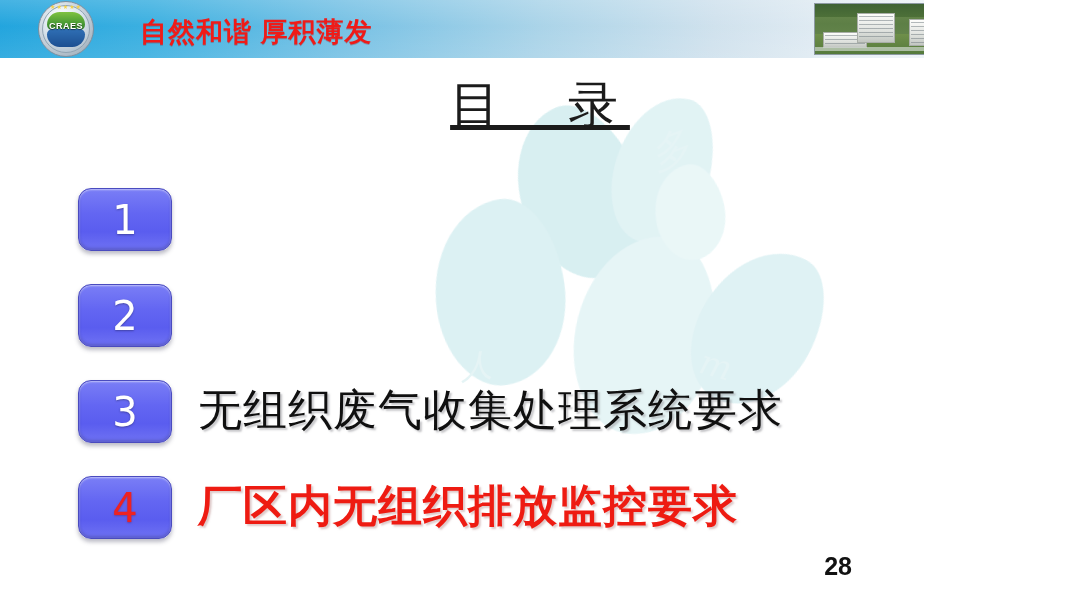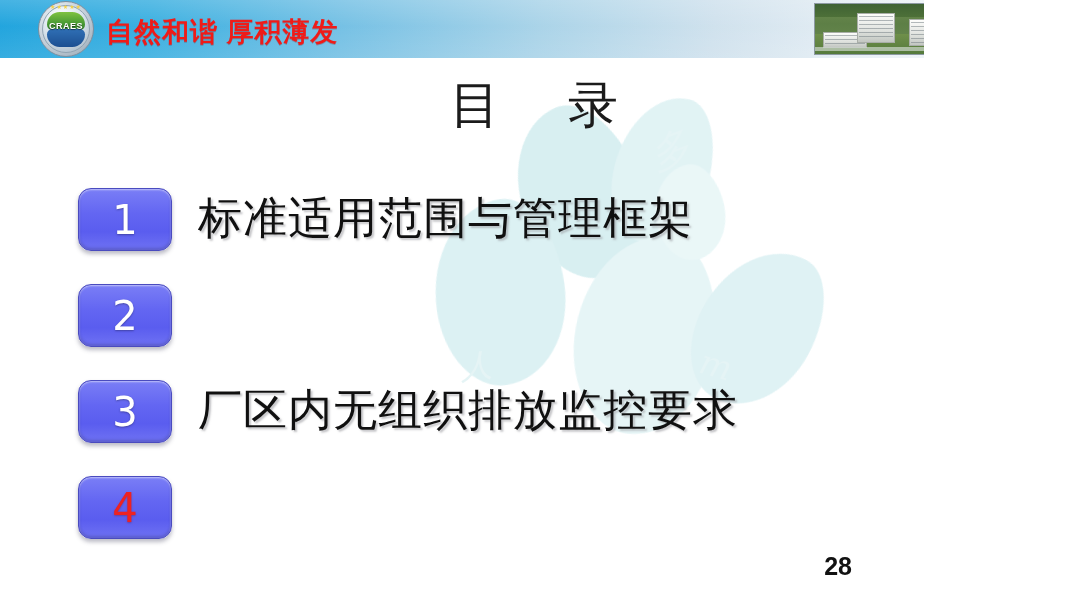--- a/index.html
+++ b/index.html
@@ -101,21 +101,21 @@
     left: 0; top: 2px;
     width: 56px;
     text-align: center;
     font-size: 6px;
     letter-spacing: 1px;
     color: #f3d24a;
   }
 
   #header-slogan {
     position: absolute;
-    left: 106px;
+    left: 140px;
     top: 14px;
     font-size: 27px;
     font-weight: bold;
     color: #ef1b18;
     letter-spacing: 1px;
     white-space: nowrap;
     text-shadow: 0 1px 0 rgba(120,0,0,0.25);
     font-family: "Liberation Sans", "DejaVu Sans", sans-serif;
   }
 
@@ -199,20 +199,21 @@
   #page-title {
     position: absolute;
     left: 0; top: 72px;
     width: 1080px;
     text-align: center;
     font-size: 50px;
     color: #1b1b1b;
     letter-spacing: 12px;
     font-family: "DejaVu Serif", "Liberation Serif", serif;
     white-space: pre;
+    text-decoration: underline;
   }
 
   
   #toc-list {
     position: absolute;
     left: 0; top: 180px;
     width: 1080px;
   }
   .toc-row {
     position: relative;
@@ -321,39 +322,39 @@
   </div>
 
   <div id="page-title">目  录</div>
 
   <div id="toc-list">
 
     <div class="toc-row">
       <div class="badge">
         <span class="badge-num">1</span>
       </div>
-      <div class="toc-text">标准适用范围与管理框架</div>
     </div>
 
     <div class="toc-row">
       <div class="badge">
         <span class="badge-num">2</span>
       </div>
     </div>
 
     <div class="toc-row">
       <div class="badge">
         <span class="badge-num">3</span>
       </div>
-      <div class="toc-text">厂区内无组织排放监控要求</div>
+      <div class="toc-text">无组织废气收集处理系统要求</div>
     </div>
 
     <div class="toc-row">
       <div class="badge">
         <span class="badge-num red">4</span>
       </div>
+      <div class="toc-text red">厂区内无组织排放监控要求</div>
     </div>
 
   </div>
 
   <div id="page-number">28</div>
 
 </div>
 
 </body></html>

